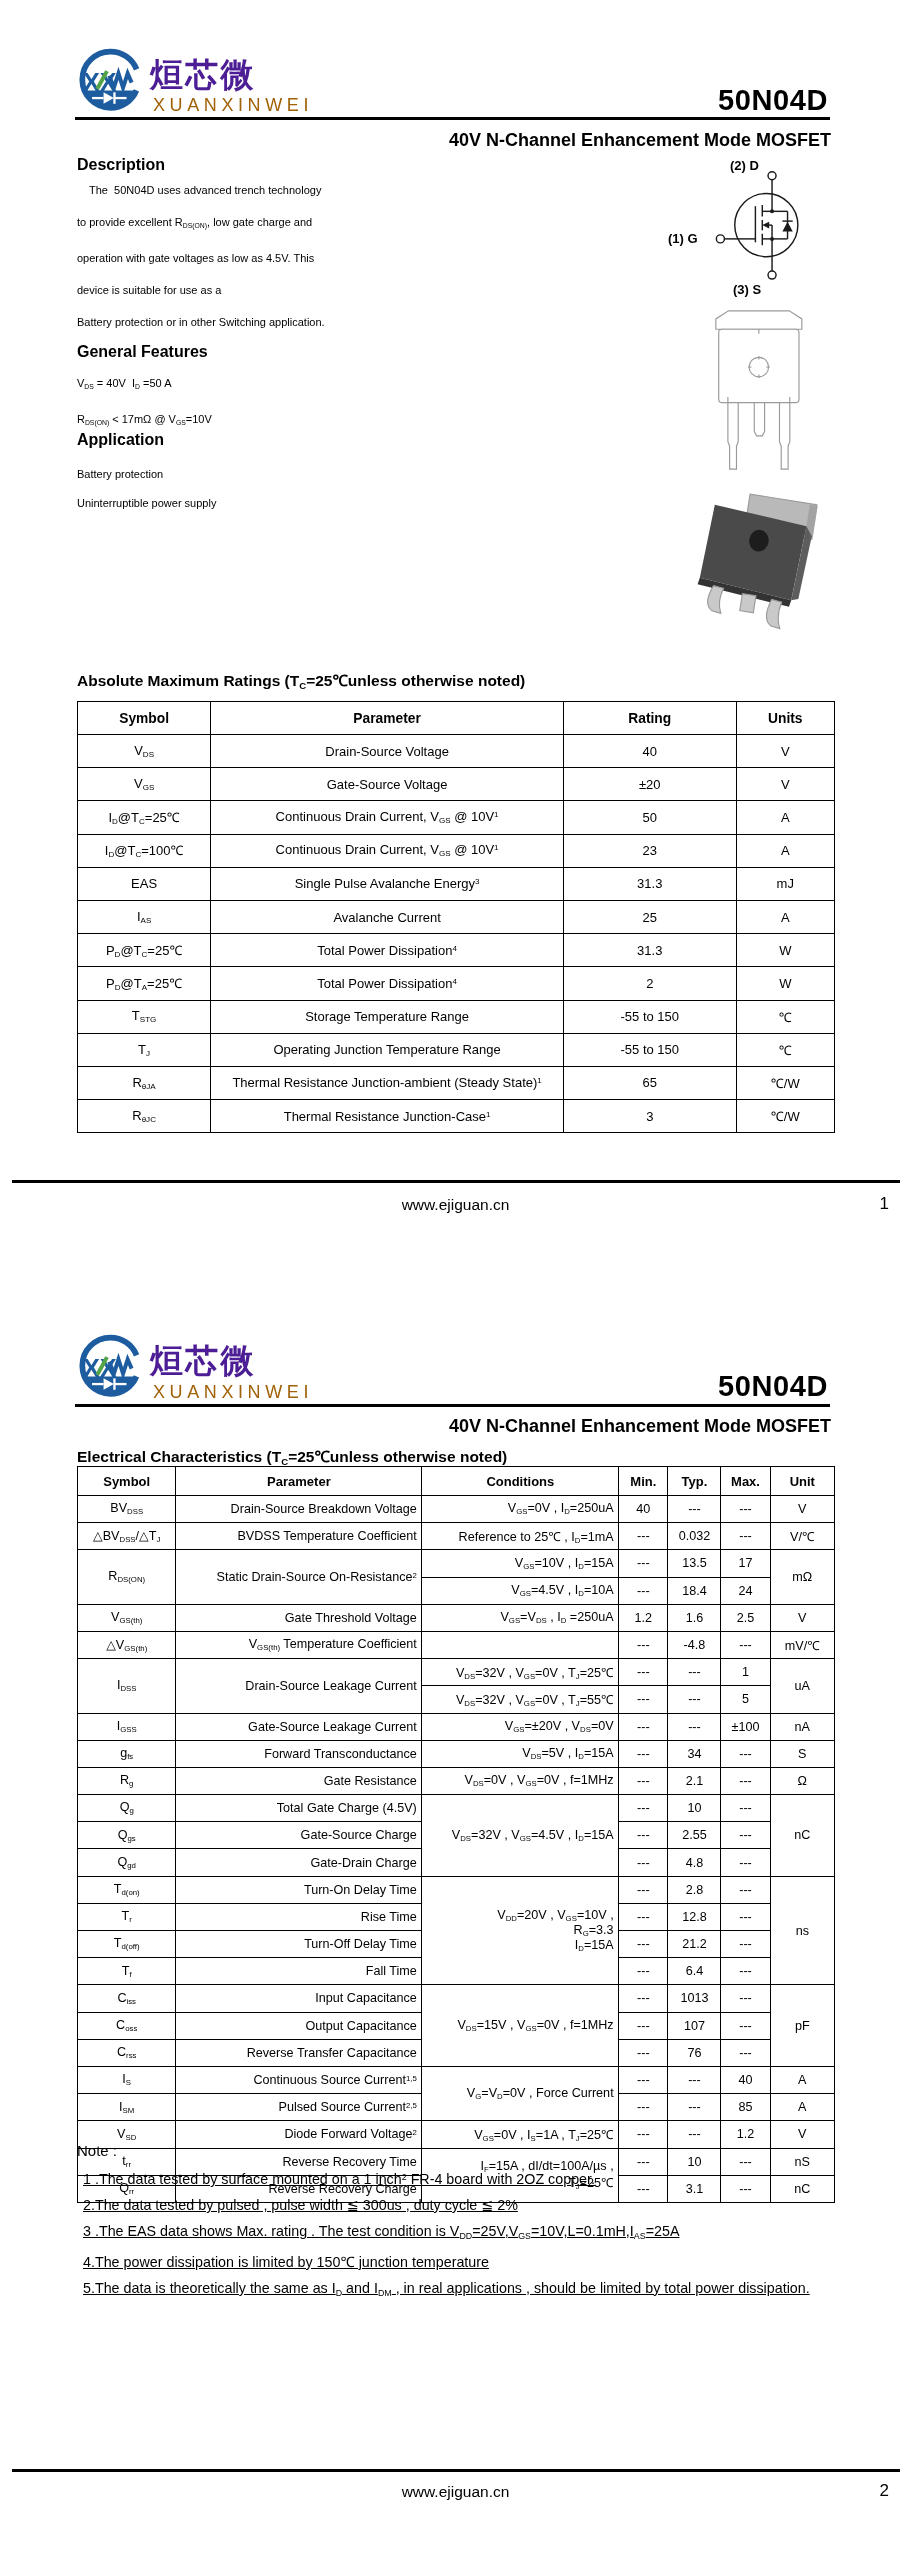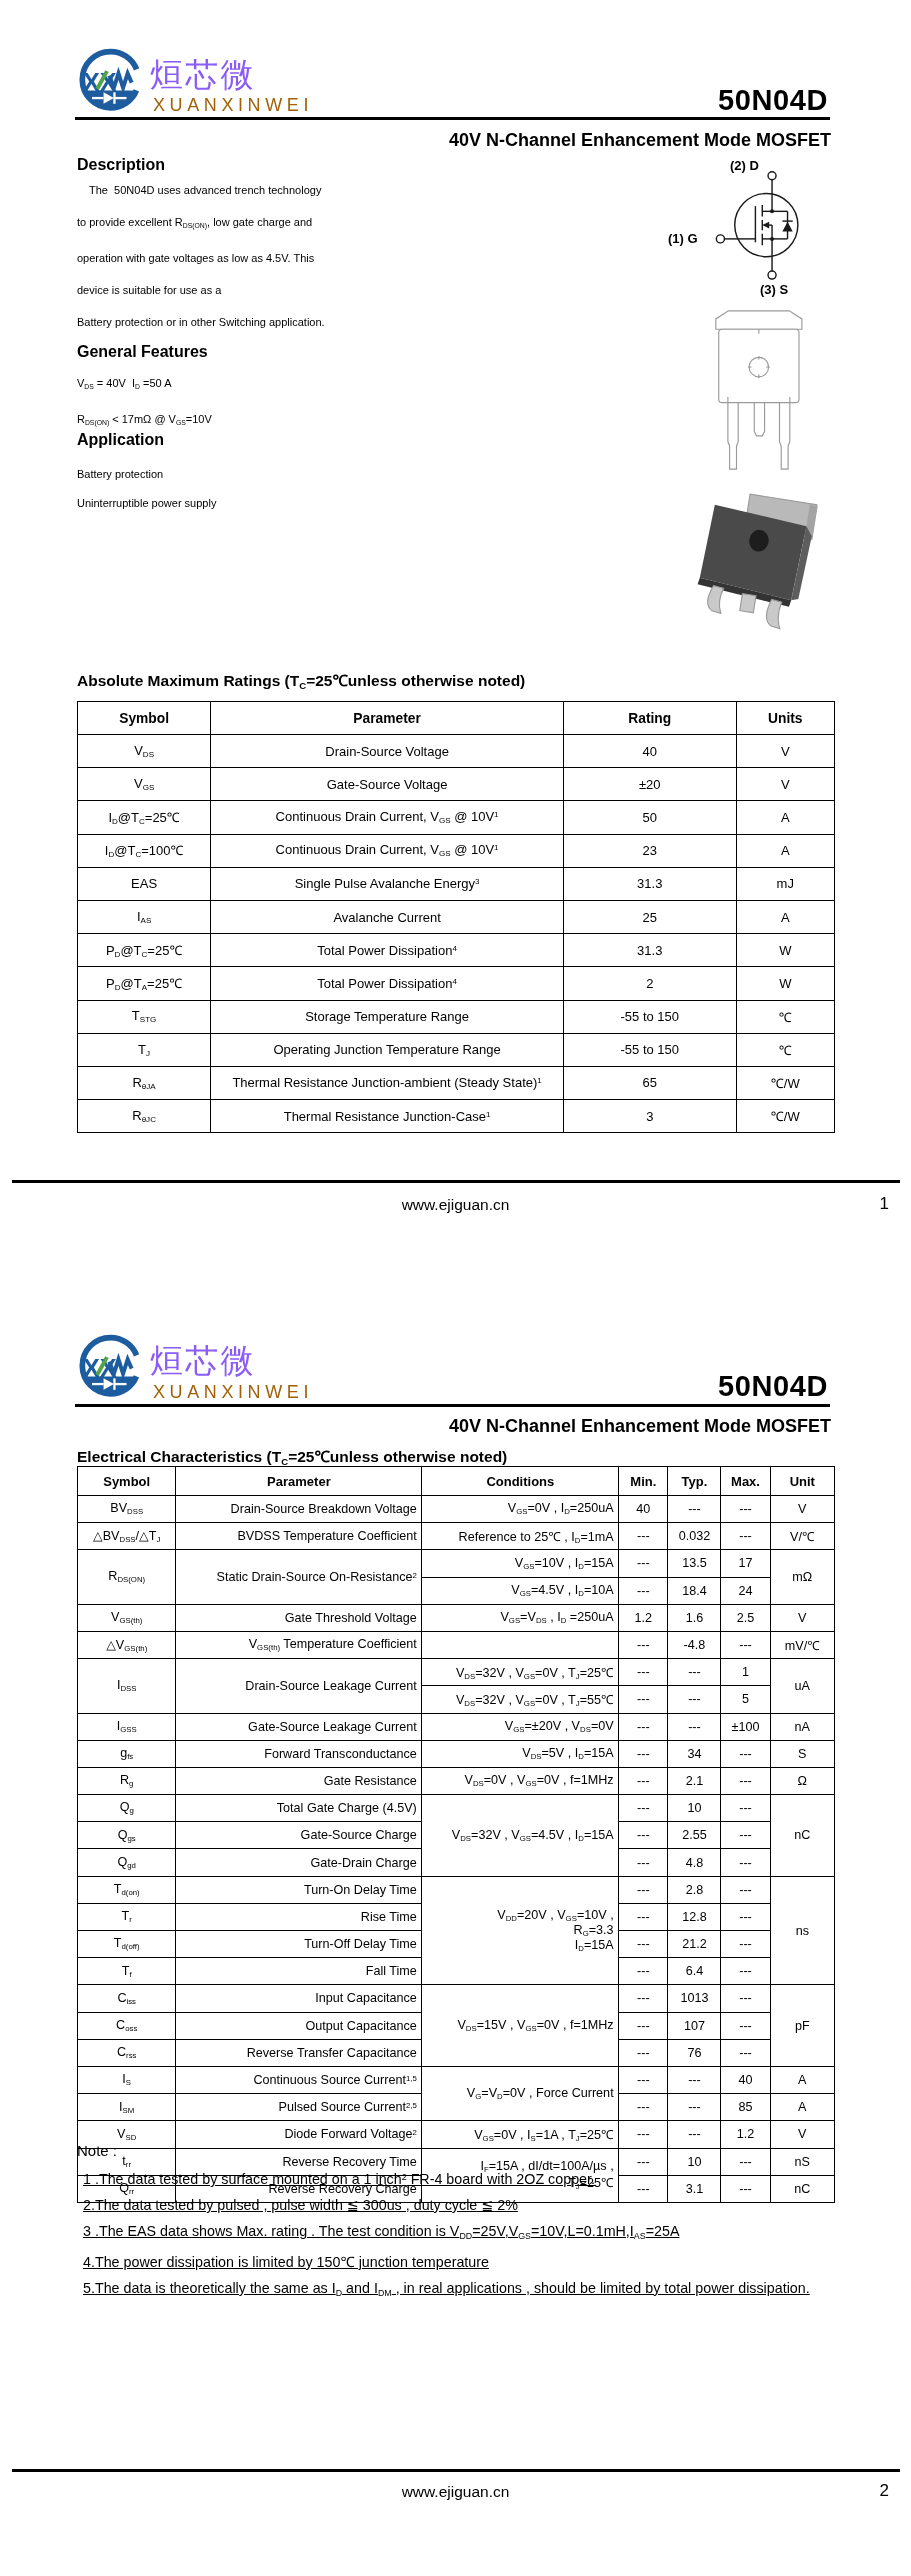--- a/index.html
+++ b/index.html
@@ -26,21 +26,21 @@
   .elec-table{width:758px;}
   .elec-table th{height:26px;font-size:13px;}
   .elec-table td{height:25px;font-size:12.6px;padding:0.6px 4.6px;}
   sub{font-size:62%;vertical-align:-0.3em;}
   sup{font-size:62%;vertical-align:0.45em;}
   .notes .line{font-size:14.3px;line-height:26px;}
   .note-head{font-size:15px;}
   .site{left:0;width:100%;text-align:center;font-size:15.5px;}
   .pnum{font-size:17px;}
   .pin-label{font-size:13px;font-weight:bold;}
-  .brand-cn{font-size:33px;font-weight:normal;letter-spacing:2.3px;color:#8b5cf6;}
+  .brand-cn{font-size:33px;font-weight:bold;letter-spacing:2.3px;color:#4c1d95;}
   .brand-en{font-size:18px;font-weight:normal;letter-spacing:4.6px;color:#a16207;}
 </style>
 </head>
 <body>
 
 <div class="doc">
 
   <div>
 
     <svg class="abs" style="left:76px;top:47px;" width="70" height="70" viewBox="0 0 122 122">
@@ -104,21 +104,21 @@
         <line x1="115" y1="127" x2="142" y2="127"></line>
         <line x1="133" y1="96" x2="151" y2="96"></line>
       </g>
       <polygon points="98,103 110,97 110,109" fill="#1a1a1a"></polygon>
       <polygon points="133,114 151,114 142,97" fill="#1a1a1a"></polygon>
       <circle cx="115" cy="79" r="3.5" fill="#1a1a1a"></circle>
       <circle cx="115" cy="127" r="3.5" fill="#1a1a1a"></circle>
     </svg>
     <div class="abs pin-label" style="left:730px;top:158px;">(2) D</div>
     <div class="abs pin-label" style="left:668px;top:231px;">(1) G</div>
-    <div class="abs pin-label" style="left:760px;top:282px;">(3) S</div>
+    <div class="abs pin-label" style="left:733px;top:282px;">(3) S</div>
 
     <svg class="abs" style="left:711px;top:304px;" width="98" height="172" viewBox="0 0 170 300">
       <g stroke="#9a9a9a" stroke-width="2" fill="#ffffff">
         <polygon points="8,44 8,26 30,12 136,12 158,26 158,44"></polygon>
         <rect x="13" y="44" width="140" height="128" rx="6"></rect>
         <circle cx="83" cy="110" r="17" fill="none"></circle>
         <line x1="83" y1="44" x2="83" y2="52"></line>
         <line x1="64" y1="110" x2="70" y2="110"></line>
         <line x1="96" y1="110" x2="102" y2="110"></line>
         <line x1="83" y1="91" x2="83" y2="97"></line>

